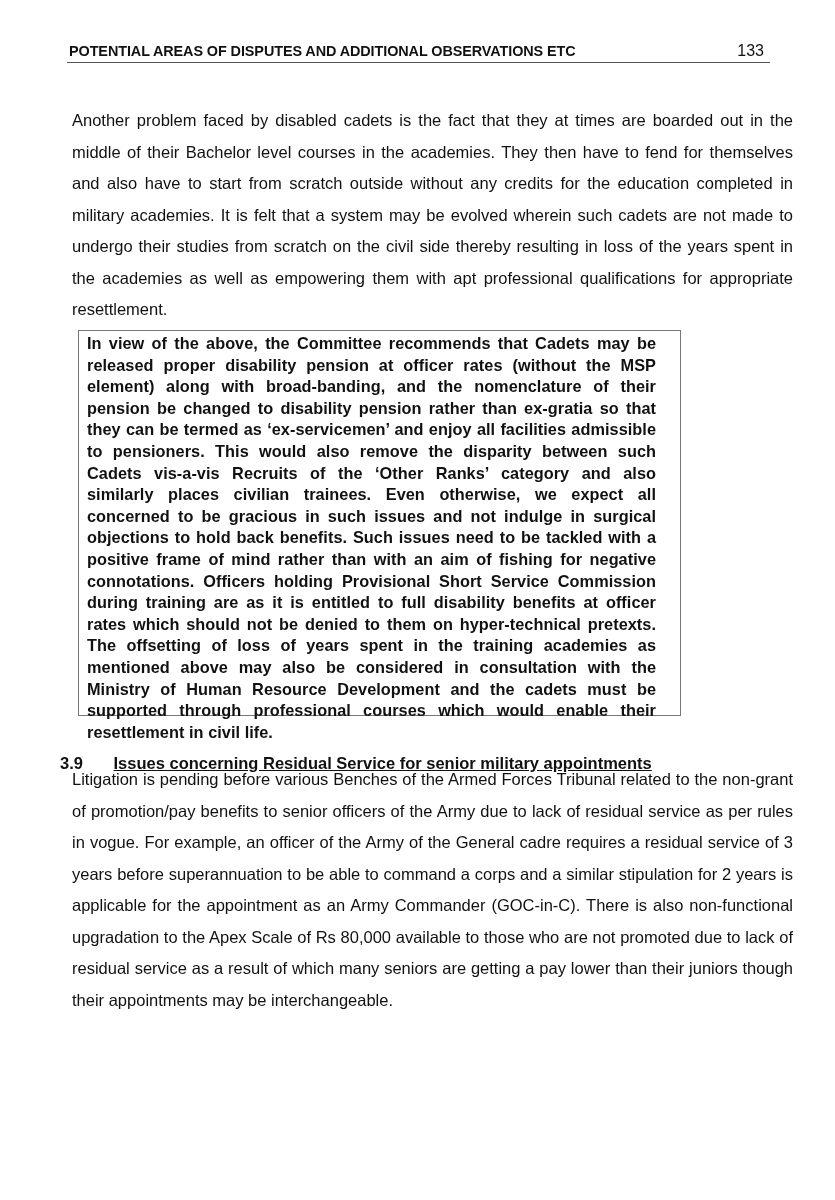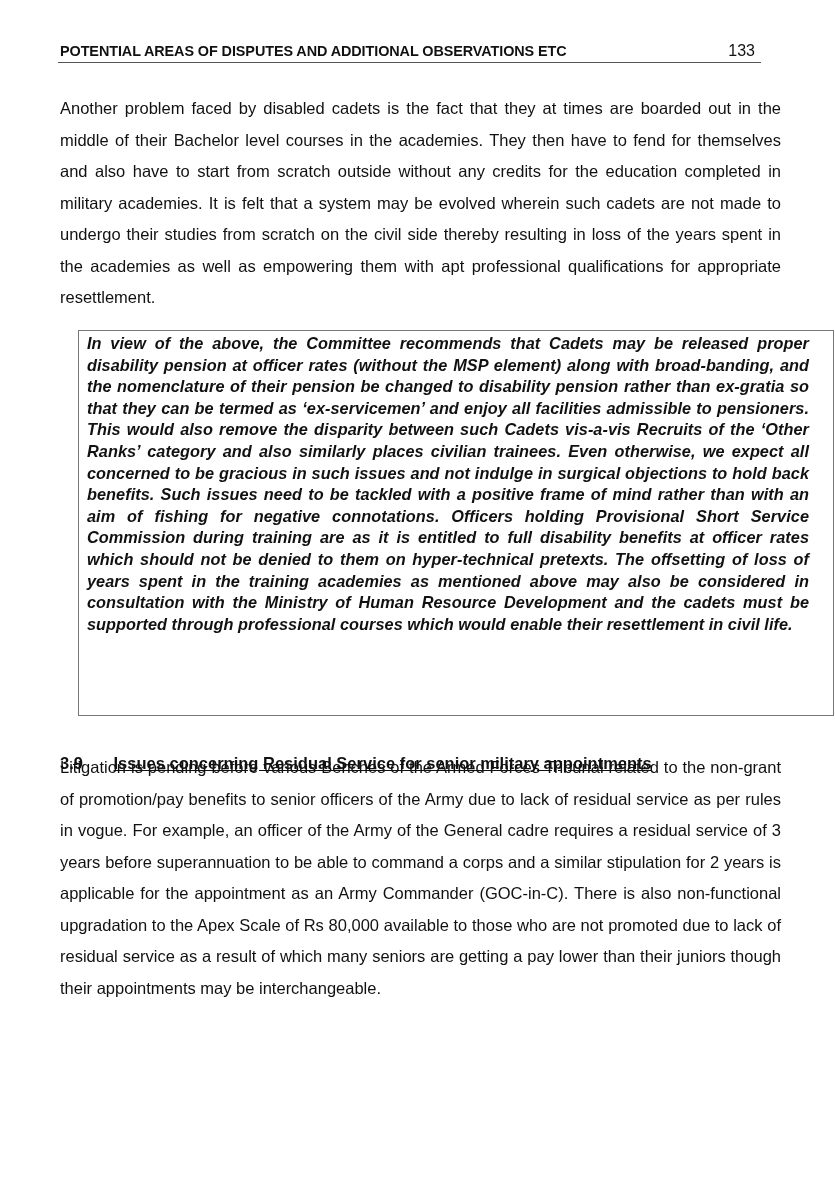--- a/index.html
+++ b/index.html
@@ -1,27 +1,27 @@
 <!DOCTYPE html>
 <html><head>
 <meta charset="utf-8">
 <style>
   html, body { margin: 0; padding: 0; background: #ffffff; }
   body { width: 835px; height: 1200px; position: relative; overflow: hidden;
          font-family: "Liberation Sans", sans-serif; color: #111; }
-  .header { position: absolute; left: 58px; top: 40px; width: 703px; height: 22px;
+  .header { position: absolute; left: 67px; top: 40px; width: 703px; height: 22px;
             border-bottom: 1.5px solid #555; }
   .header-title { position: absolute; left: 2px; top: 2px; font-size: 15.5px; font-weight: bold;
                   letter-spacing: -0.1px; transform: scaleX(0.93); transform-origin: left; }
   .header-page { position: absolute; right: 6px; top: 2px; font-size: 16px; }
   .para { position: absolute; left: 60px; width: 721px; font-size: 16.5px; line-height: 31.5px;
-          text-align: justify; text-align-last: left; margin: 0; }
+          text-align: justify; text-align-last: left; margin: 12px; }
   .para1 { top: 93px; }
-  .box { position: absolute; left: 78px; top: 330px; width: 756px; height: 386px;
-         border: 1px solid #777; box-sizing: border-box; padding: 2px 24px 0 8px; font-style: italic; }
+  .box { position: absolute; left: 78px; top: 330px; width: 603px; height: 386px;
+         border: 1px solid #777; box-sizing: border-box; padding: 2px 24px 0 8px; }
   .box p { margin: 0; font-size: 16.3px; font-weight: bold; line-height: 21.6px;
            text-align: justify; text-align-last: left; letter-spacing: 0.05px; }
   .section-head { position: absolute; left: 60px; top: 754px; font-size: 16.5px; font-weight: bold; }
   .section-head .title { text-decoration: underline; padding-left: 26px; }
   .para2 { top: 752px; }
 </style>
 </head>
 <body>
 
 <div class="header">

